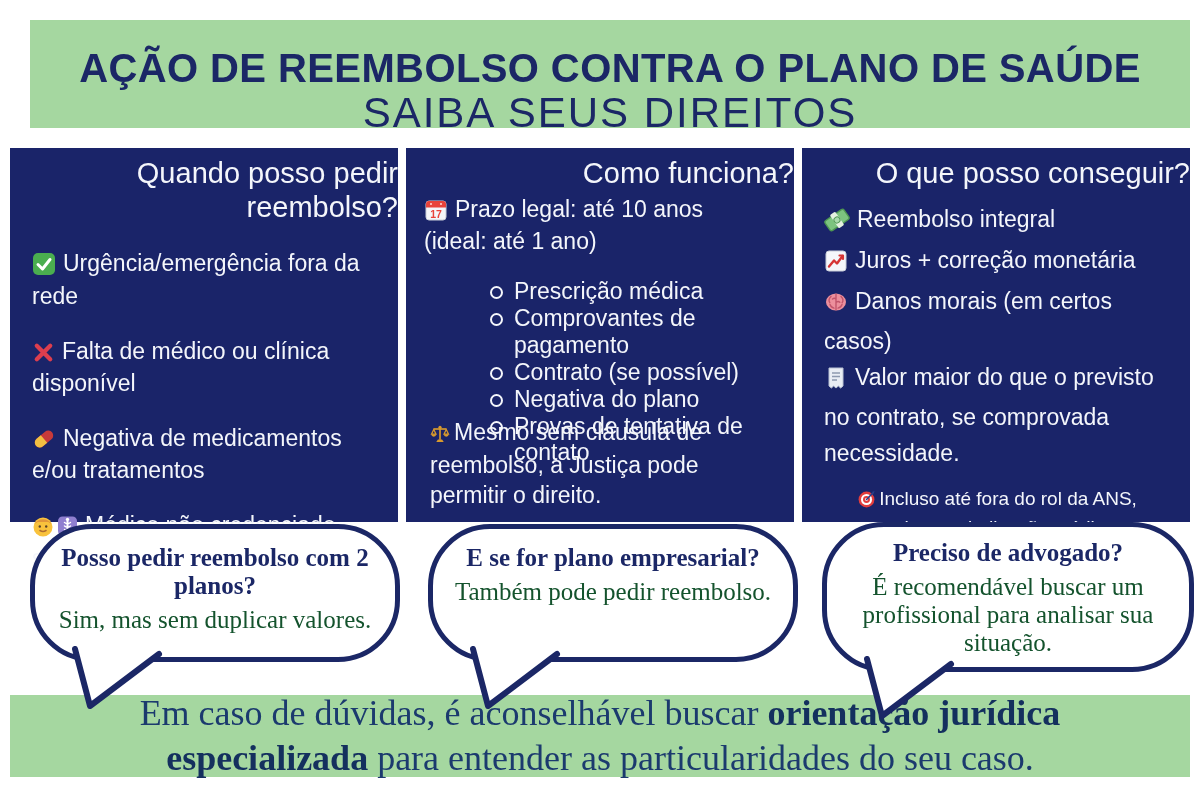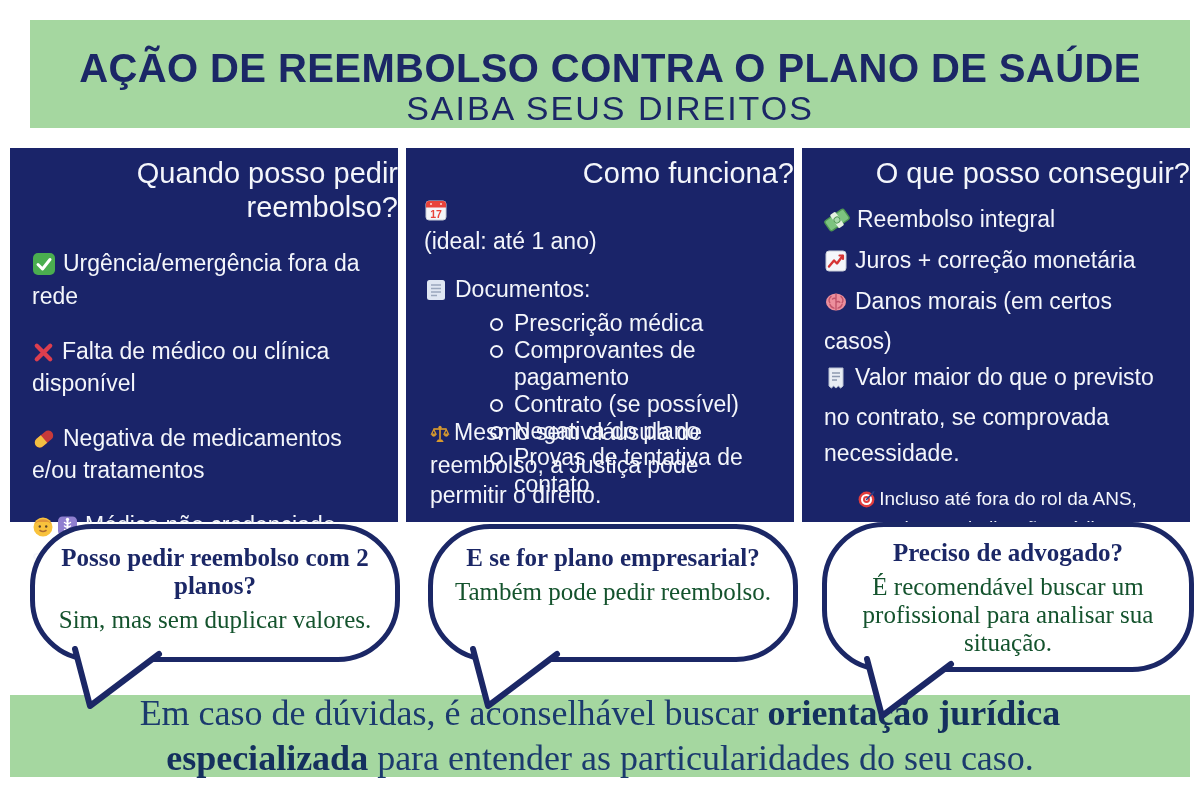--- a/index.html
+++ b/index.html
@@ -3,21 +3,21 @@
 <meta charset="utf-8">
 <style>
   html,body{margin:0;padding:0;background:#ffffff;}
   #stage{position:relative;width:1200px;height:800px;background:#ffffff;overflow:hidden;
          font-family:"Liberation Sans","DejaVu Sans",sans-serif;}
 
   
   .header{position:absolute;left:30px;top:20px;width:1160px;height:108px;
           background:#a5d7a0;text-align:center;color:#1b2766;}
   .header .title{font-size:40px;font-weight:800;letter-spacing:.4px;padding-top:27px;line-height:1.05;}
-  .header .subtitle{font-size:34px;font-weight:400;letter-spacing:2px;line-height:1.15;}
+  .header .subtitle{font-size:42px;font-weight:400;letter-spacing:2px;line-height:1.15;}
 
   
   .panel{position:absolute;top:148px;width:388px;height:374px;background:#1a2469;color:#f4f6fb;}
   .panel-title{font-size:29px;font-weight:400;text-align:right;padding-top:8px;line-height:1.18;}
   #panel-when{left:10px;}
   #panel-how{left:406px;}
   #panel-get{left:802px;}
 
   .p1-body{padding:26px 18px 0 22px;font-size:23px;line-height:1.2;}
   .p1-body .item{margin-bottom:27px;}
@@ -106,30 +106,24 @@
   <div class="panel" id="panel-how">
     <div class="panel-title">Como funciona?</div>
     <div class="p2-body">
       <div>
         <span class="icn"><svg width="24" height="24" viewBox="0 0 24 24">
               <rect x="2" y="3" width="20" height="19" rx="3" fill="#f4f6f9" stroke="#c9ced9"></rect>
               <path d="M2 6 a3 3 0 0 1 3 -3 h14 a3 3 0 0 1 3 3 v3.5 H2 z" fill="#e8433a"></path>
               <circle cx="7" cy="6" r="1" fill="#ffd9d4"></circle>
               <circle cx="17" cy="6" r="1" fill="#ffd9d4"></circle>
               <text x="12" y="19.5" font-size="10.5" font-weight="bold" fill="#e8433a" text-anchor="middle">17</text>
-            </svg></span>
+            </svg></span><span>Prazo legal: até 10 anos</span>
       </div>
       <div>(ideal: até 1 ano)</div>
       <div class="p2-gap"></div>
-      <div>
-        <span class="icn"><svg width="24" height="24" viewBox="0 0 24 24">
-              <rect x="3" y="2" width="18" height="20" rx="2.5" fill="#dfe6f2"></rect>
-              <path d="M7 7 h10 M7 10.5 h10 M7 14 h10 M7 17.5 h6" stroke="#9aa7bd" stroke-width="1.7"></path>
-            </svg></span><span>Documentos:</span>
-      </div>
       <ul class="doc-list">
         <li>Prescrição médica</li>
         <li>Comprovantes de pagamento</li>
         <li>Contrato (se possível)</li>
         <li>Negativa do plano</li>
         <li>Provas de tentativa de contato</li>
       </ul>
     </div>
     <div class="p2-note">
       <span class="icn" style="vertical-align:-4px;margin-right:4px;"><svg width="20" height="20" viewBox="0 0 24 24">

